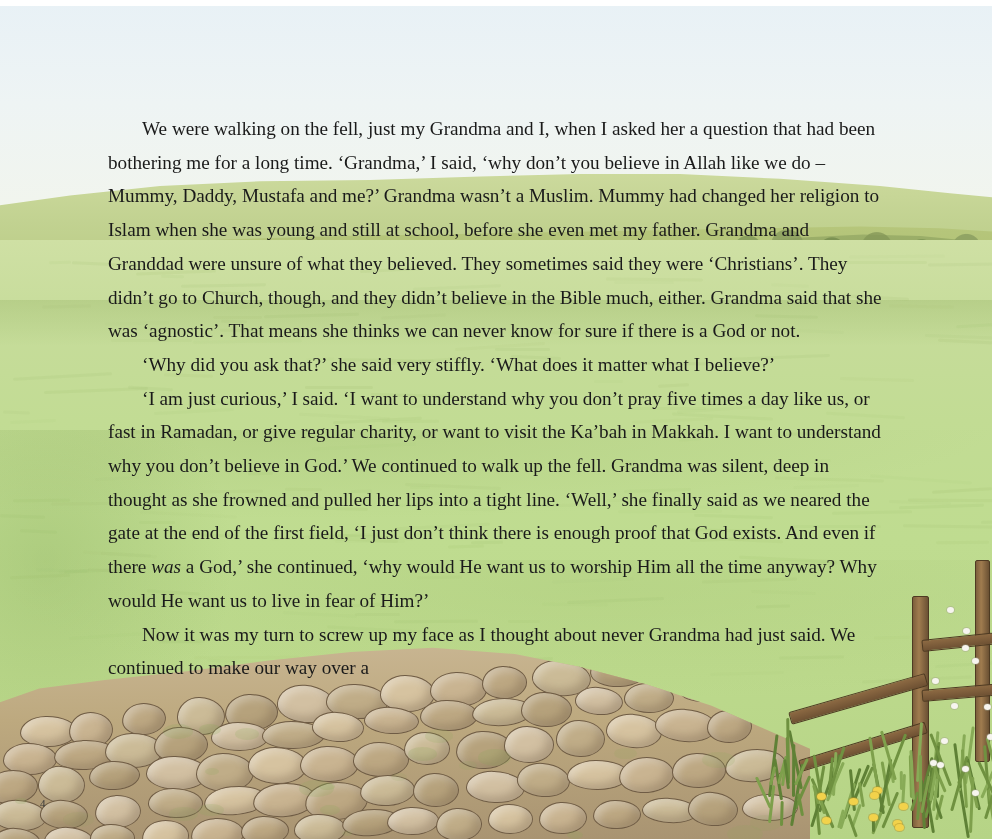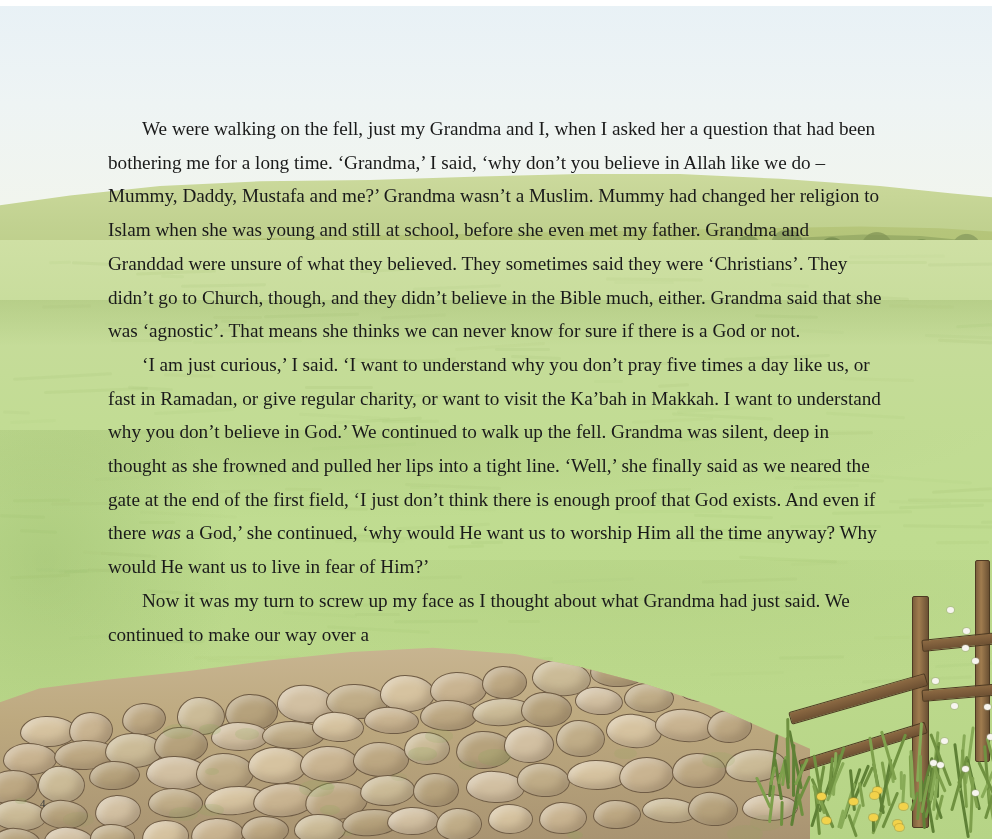--- a/index.html
+++ b/index.html
@@ -589,20 +589,21 @@
       <div class="white-flower" style="left:962.1059961468475px;top:644.5052480904876px"></div>
       <div class="white-flower" style="left:995.128657430936px;top:697.7447891690512px"></div>
       <div class="white-flower" style="left:932.477542878351px;top:678.0978450542772px"></div>
     </div>
 
   <div class="page-edge-right"></div>
   <div class="page-edge-top"></div>
 
   <div class="text-block">
     <p class="indent">We were walking on the fell, just my Grandma and I, when I asked her a question that had been bothering me for a long time. ‘Grandma,’ I said, ‘why don’t you believe in Allah like we do – Mummy, Daddy, Mustafa and me?’ Grandma wasn’t a Muslim. Mummy had changed her religion to Islam when she was young and still at school, before she even met my father. Grandma and Granddad were unsure of what they believed. They sometimes said they were ‘Christians’. They didn’t go to Church, though, and they didn’t believe in the Bible much, either. Grandma said that she was ‘agnostic’. That means she thinks we can never know for sure if there is a God or not.</p>
+    <p class="indent">‘Why did you ask that?’ she said very stiffly. ‘What does it matter what I believe?’</p>
     <p class="indent">
       <span>‘I am just curious,’ I said. ‘I want to understand why you don’t pray five times a day like us, or fast in Ramadan, or give regular charity, or want to visit the Ka’bah in Makkah. I want to understand why you don’t believe in God.’ We continued to walk up the fell. Grandma was silent, deep in thought as she frowned and pulled her lips into a tight line. ‘Well,’ she finally said as we neared the gate at the end of the first field, ‘I just don’t think there is enough proof that God exists. And even if there </span><em>was</em><span> a God,’ she continued, ‘why would He want us to worship Him all the time anyway? Why would He want us to live in fear of Him?’</span>
     </p>
-    <p class="indent">Now it was my turn to screw up my face as I thought about what Grandma had just said. We continued to make our way over a</p>
+    <p class="indent">Now it was my turn to screw up my face as I thought about never Grandma had just said. We continued to make our way over a</p>
   </div>
 
   <div class="page-number">4</div>
 </div>
 
 </body></html>

